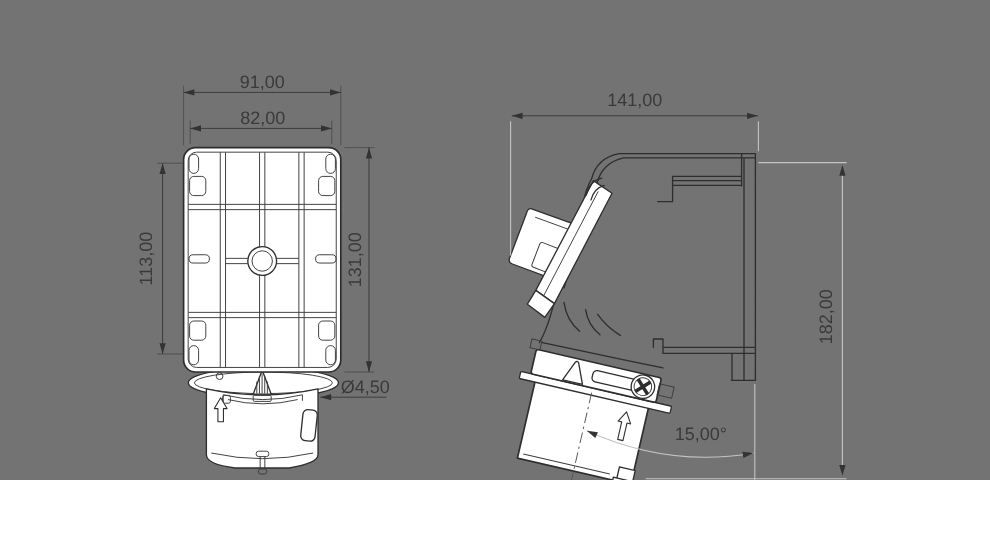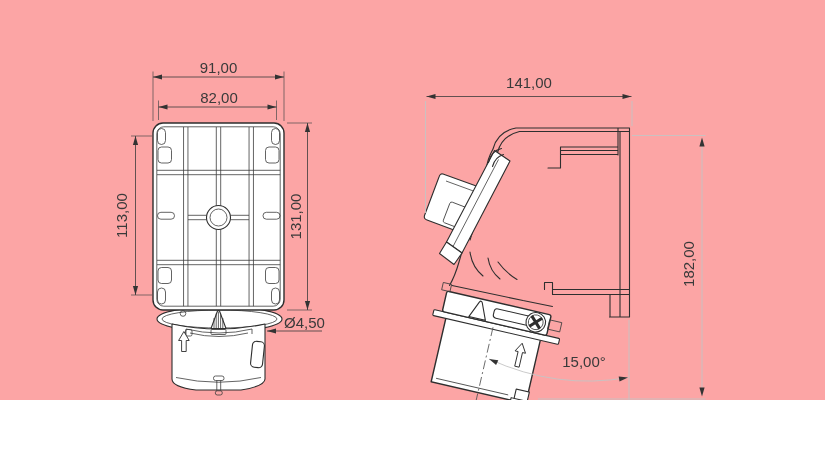--- a/index.html
+++ b/index.html
@@ -1,16 +1,16 @@
 <!DOCTYPE html>
 <html><head>
 <meta charset="utf-8">
 <style>
   html,body{margin:0;padding:0;background:#fff;}
-  .drawing-stage{position:relative;width:825px;height:400px;background:#fca5a5;overflow:hidden;}
+  .drawing-stage{position:relative;width:825px;height:400px;background:#737373;overflow:hidden;}
   svg{display:block;}
   svg text{font-family:"Liberation Sans","DejaVu Sans",sans-serif;font-size:15px;fill:#3a3a3a;}
   .geo{stroke:#2e2e2e;fill:none;stroke-width:1.1;stroke-linecap:round;stroke-linejoin:round;}
   .geo-heavy{stroke:#2e2e2e;fill:#ffffff;stroke-width:1.4;stroke-linejoin:round;}
   .geo-fill{stroke:#2e2e2e;fill:#ffffff;stroke-width:1.1;stroke-linejoin:round;}
   .geo-thin{stroke:#3c3c3c;fill:none;stroke-width:0.8;}
   .dim{stroke:#3a3a3a;fill:none;stroke-width:0.8;}
   .ext{stroke:#4a4a4a;fill:none;stroke-width:0.7;}
   .ext-light{stroke:#c4c4c4;fill:none;stroke-width:0.9;}
   .arrow{fill:#333333;stroke:none;}

